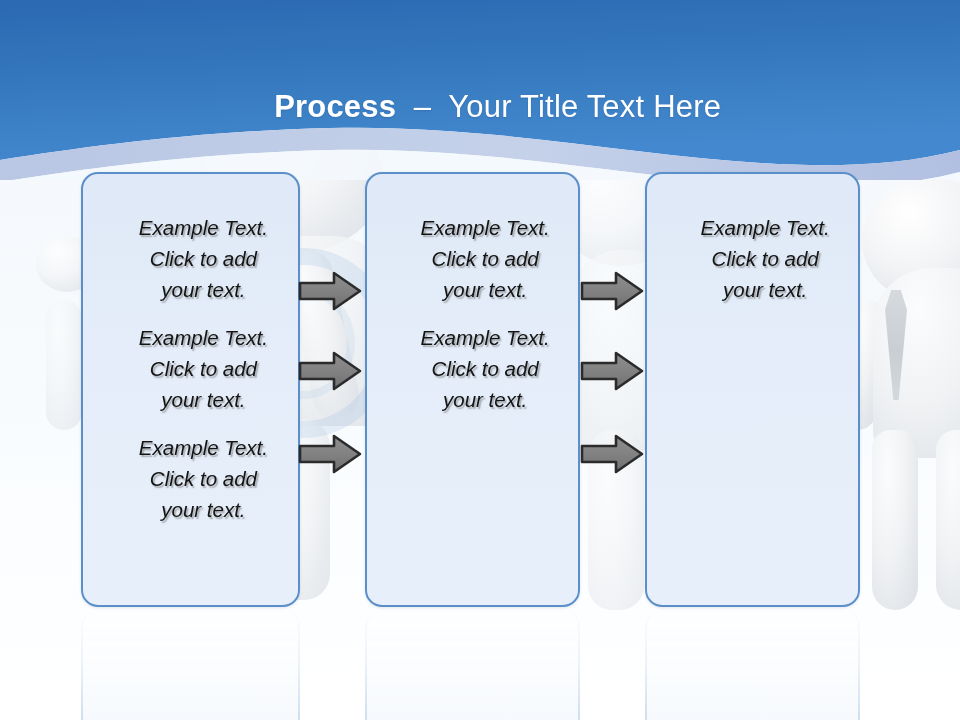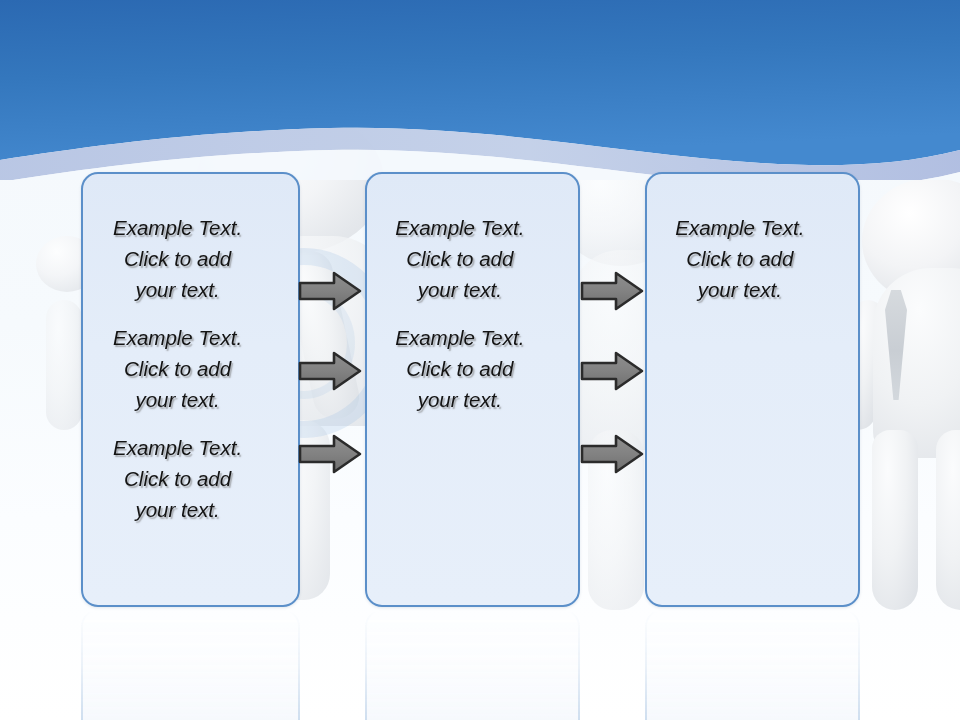--- a/index.html
+++ b/index.html
@@ -107,21 +107,21 @@
   
   .pbox {
     position:absolute;
     border:2.2px solid #5b8fc9;
     border-radius:17px;
     background:linear-gradient(180deg,#dfe9f7 0%, #e4edf9 40%, #e7effa 100%);
     box-shadow:0 1px 3px rgba(60,90,130,.14);
     z-index:5;
     display:flex;
     flex-direction:column;
-    align-items:flex-start;
+    align-items:flex-end;
     padding-top:38px;
   }
   #box1 { left:81px;  top:172px; width:219px; height:435px; }
   #box2 { left:365px; top:172px; width:215px; height:435px; }
   #box3 { left:645px; top:172px; width:215px; height:435px; }
 
   .ptext {
     font-style:italic;
     font-size:20.5px;
     line-height:31px;
@@ -204,20 +204,23 @@
       </defs>
 
       <path d="M0,0 H960 V150 C780,196 560,122 330,128 C200,131 90,146 0,160 Z" fill="url(#hdrGrad)"></path>
 
       <path d="M0,160 C90,146 200,131 330,128 C560,122 780,196 960,150 L960,172 C780,218 560,144 330,150 C200,153 90,168 0,182 Z" fill="url(#bandGrad)" opacity="0.95"></path>
 
       <path d="M0,182 C90,168 200,153 330,150 C560,144 780,218 960,172 L960,180 L0,180 Z" fill="#f4f8fd" opacity="0.9"></path>
     </svg>
   </div>
 
+  <div class="title">
+    <span class="t-strong">Process</span><span class="t-rest">  –  </span><span class="t-rest">Your Title Text Here</span>
+  </div>
 
   <div class="refl" id="refl1"></div>
   <div class="refl" id="refl2"></div>
   <div class="refl" id="refl3"></div>
 
   <div class="pbox" id="box1">
     <div class="ptext">Example Text.
 Click  to add
 your text.</div>
     <div class="ptext">Example Text.

